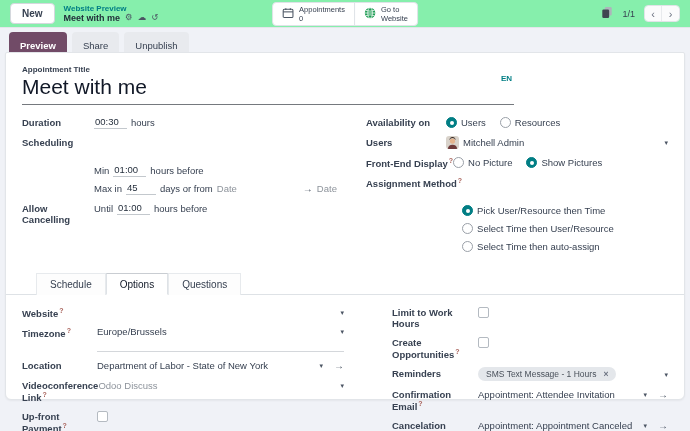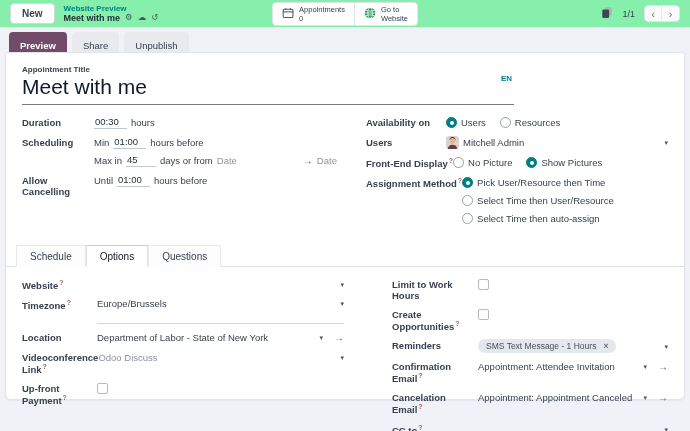--- a/index.html
+++ b/index.html
@@ -43,21 +43,21 @@
   .title-input { font-size:21px; color:#111827; border-bottom:1px solid #75797e;
     padding:1px 2px 5px 0; cursor:text; }
   .lang-badge { position:absolute; right:2px; top:13px; font-size:8px; color:#017E84; font-weight:700; cursor:pointer; }
   
   .fieldgrid { display:grid; grid-template-columns:322px 1fr; column-gap:22px; margin-top:11px; }
   .frow { display:flex; align-items:flex-start; margin-bottom:7px; }
   .flabel { flex:0 0 72px; font-weight:600; color:#374151; padding-top:1px; }
   .col-r .flabel { flex:0 0 80px; white-space:nowrap; }
   .help { color:#a8625a; font-size:7px; margin-left:1px; }
   .fval { flex:1; display:flex; align-items:center; gap:4px; min-height:13px; }
-  .fval-col { flex:1; display:flex; flex-direction:column; gap:5px; }
+  .fval-col { flex:1; display:flex; flex-direction:column; gap:5px;margin-top:28px; }
   .vline { display:flex; align-items:center; gap:4px; min-height:13px; }
   .num { display:inline-block; min-width:33px; border-bottom:1px solid #c3c8cd; color:#1f2937;
     padding:0 1px 1px; cursor:text; }
   .num.short { min-width:30px; }
   .muted { color:#8d939b; }
   .txt { color:#374151; cursor:text; }
   .caret { margin-left:auto; color:#4b5563; font-size:7px; cursor:pointer; padding-top:1px;}
   .link-arrow { color:#4b5563; font-size:10px; margin-left:7px; cursor:pointer; line-height:1; }
   .underlined { border-bottom:1px solid #d4d7db; padding-bottom:14px; }
   .radio { width:11px; height:11px; border-radius:50%; border:1px solid #9aa0a8; background:#fff;
@@ -67,21 +67,21 @@
     border-radius:50%; left:50%; top:50%; transform:translate(-50%,-50%); }
   .opt { cursor:pointer; }
   .opt-gap { margin-left:10px; }
   .cb { width:11px; height:11px; border:1px solid #b4bac1; border-radius:2px; background:#fff;
     display:inline-block; flex:none; cursor:pointer; }
   .avatar { width:13px; height:13px; border-radius:3px; overflow:hidden; flex:none; }
   .tag { display:inline-flex; align-items:center; gap:7px; background:#e4e7eb; color:#49505a;
     border-radius:9px; padding:2px 8px; font-size:8.5px; }
   .tag-x { color:#6b7280; font-weight:700; cursor:pointer; }
   
-  .tabs { display:flex; border-bottom:1px solid #dee2e6; margin:13px -16px 0; padding-left:10px; }
+  .tabs { display:flex; border-bottom:1px solid #dee2e6; margin:13px -16px 0; padding-left:30px; }
   .tab { font-size:10px; padding:5px 13px 4px; color:#374151; border:1px solid #e7eaed;
     border-bottom:none; margin-bottom:-1px; background:#fdfdfd; cursor:pointer; }
   .tab.active { background:#fff; border-color:#c9cdd2 #dee2e6 #fff; border-bottom:1px solid #fff; color:#111827; }
   .tabcontent { display:grid; grid-template-columns:322px 1fr; column-gap:22px; margin-top:11px; }
   .tabcontent .flabel { flex:0 0 75px; }
   .tabcontent .col-r .flabel { flex:0 0 86px; white-space:normal;margin-left:26px; }
   .spacer-sched { margin-left:62px; }
 </style>
 </head>
 <body>

